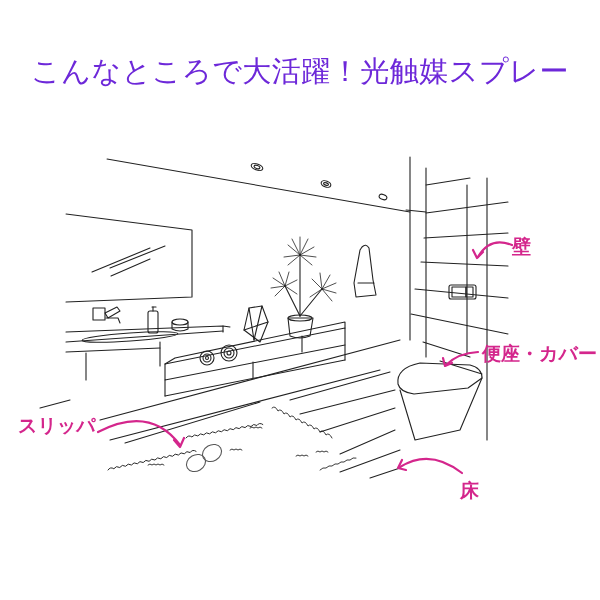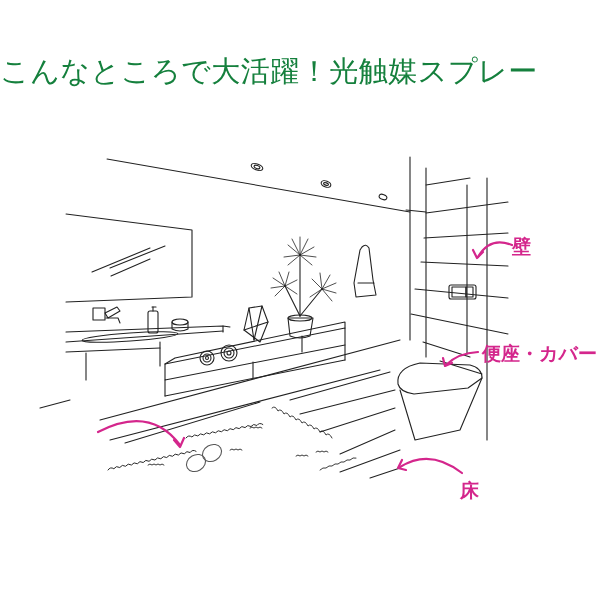--- a/index.html
+++ b/index.html
@@ -1,19 +1,19 @@
 <!DOCTYPE html>
 <html><head>
   <meta charset="utf-8">
   <style>
     html, body { margin:0; padding:0; background:#ffffff; }
     body { width:600px; height:600px; position:relative; overflow:hidden;
            font-family:"DejaVu Sans", "Liberation Sans", sans-serif; }
-    .title { position:absolute; left:0; top:52px; width:600px; 
-             font-size:29px; color:#15803d; letter-spacing:0.5px; font-weight:400; }
+    .title { position:absolute; left:0; top:52px; width:600px; text-align:center;
+             font-size:29px; color:#6d28d9; letter-spacing:0.5px; font-weight:400; }
     svg.art { position:absolute; left:0; top:0; }
     .label { position:absolute; color:#d4268c; font-weight:bold; font-size:19px; line-height:1.35; }
     .lab-wall { left:512px; top:234px; }
     .lab-seat { left:482px; top:343px;font-family:Liberation Mono, monospace; }
     .lab-floor { left:460px; top:478px; }
     .lab-mat { left:18px; top:413px; text-align:center; }
   </style>
 </head>
 <body>
 
@@ -176,13 +176,14 @@
     <path d="M402,460 L398,468 L406,470"></path>
     <path d="M98,432 Q150,405 180,445"></path>
     <path d="M174,440 L180,447 L184,438"></path>
   </g>
 </svg>
 
 <div class="label lab-wall">壁</div>
 <div class="label lab-seat">便座・カバー</div>
 <div class="label lab-floor">床</div>
 <div class="label lab-mat">
+  <div>スリッパ</div>
 </div>
 
 </body></html>

